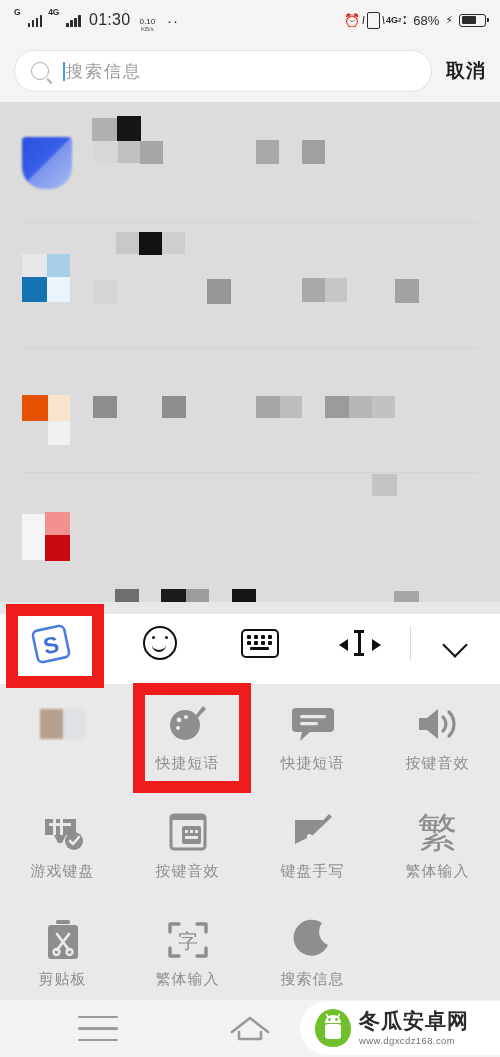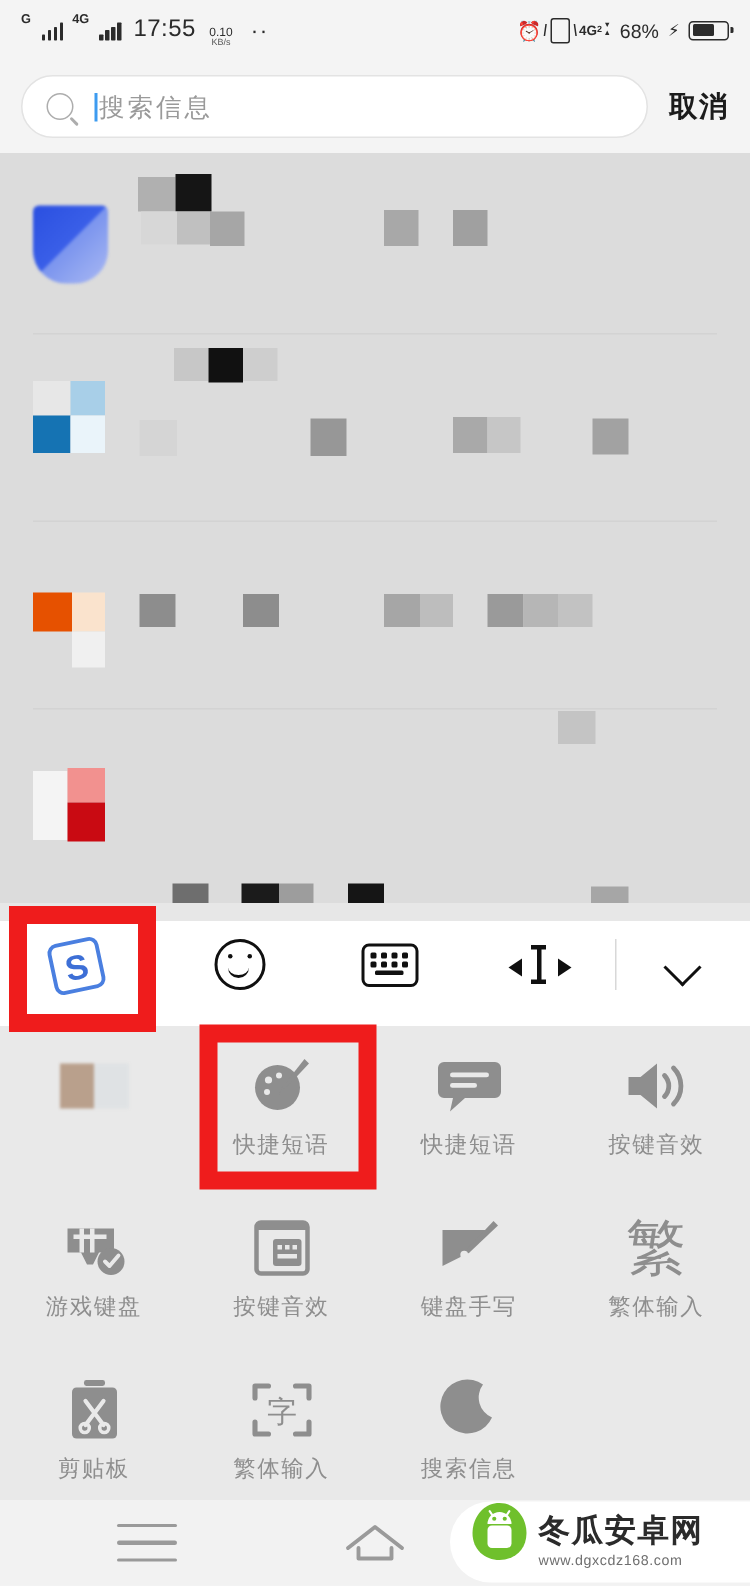--- a/index.html
+++ b/index.html
@@ -109,21 +109,21 @@
   
   .navbar{position:absolute;left:0;bottom:0;width:500px;height:57px;background:#f2f2f2;
     display:flex;align-items:center;}
   .nav-recents{position:absolute;left:78px;width:40px;height:26px;display:flex;
     flex-direction:column;justify-content:space-between;}
   .nav-recents u{display:block;height:2.4px;background:#9a9a9a;border-radius:2px;}
   .nav-home{position:absolute;left:228px;width:44px;height:28px;}
 
   
   .wm{position:absolute;right:0;bottom:2px;width:200px;height:54px;
-    background:#ffffff;border-radius:27px 0 0 27px;display:flex;
+    background:#ffffff;border-radius:27px 0 0 27px;display:flex;align-items:center;
     padding-left:14px;box-sizing:border-box;}
   .wm-logo{width:38px;height:40px;flex:0 0 auto;}
   .wm-txt{margin-left:7px;display:flex;flex-direction:column;justify-content:center;}
   .wm-name{font-size:21px;font-weight:bold;color:#2b2b2b;letter-spacing:1px;line-height:1.05;}
   .wm-url{font-size:9.5px;color:#6f6f6f;letter-spacing:.4px;margin-top:2px;}
 </style>
 </head>
 <body>
 
 <div class="phone">
@@ -137,21 +137,21 @@
           <i></i>
           <i></i>
         </span>
       <span class="nettag">4G</span>
       <span class="sig">
           <i></i>
           <i></i>
           <i></i>
           <i></i>
         </span>
-      <span class="sb-time">17:55</span>
+      <span class="sb-time">01:30</span>
       <span class="netspeed">
         <span class="n">0.10</span>
         <span class="u">KB/s</span>
       </span>
       <span class="dots">··</span>
     </div>
     <div class="sb-right">
       <span class="sb-ico">⏰</span>
       <span class="vib"></span>
       <span class="net4g">

